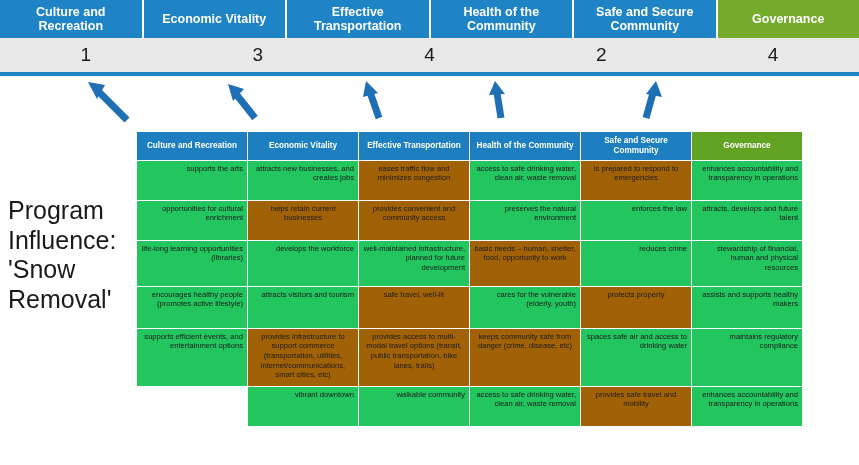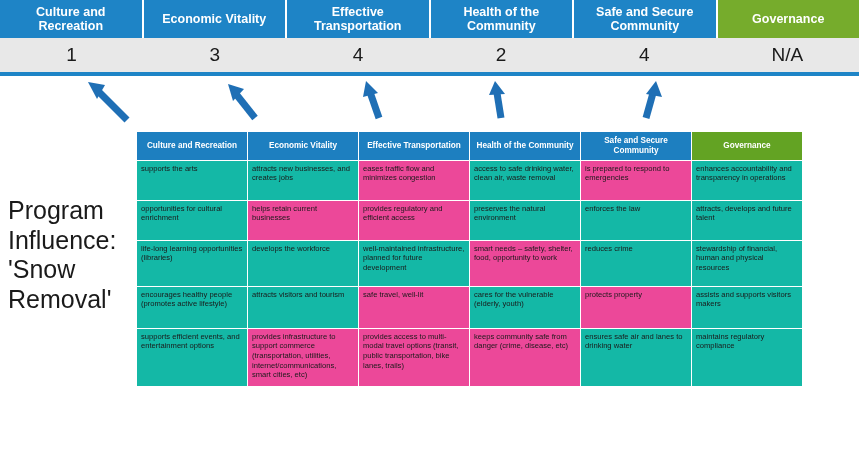--- a/index.html
+++ b/index.html
@@ -114,22 +114,22 @@
   #matrix th.blue { background: #1d7fc0; }
   #matrix th.green { background: #63a323; }
   #matrix td {
     font-size: 7.6px;
     line-height: 1.27;
     vertical-align: top;
     padding: 3px 4px;
     border: 1px solid #ffffff;
     color: #1a1a1a;
   }
-  #matrix td.g { background: #14b8a6; }
-  #matrix td.y { background: #ec4899; }
+  #matrix td.g { background: #22c55e; text-align: right; }
+  #matrix td.y { background: #a16207; text-align: center; }
   #matrix td.e { background: #ffffff; border: none; }
   #matrix tr.r0 td { height: 33px; }
   #matrix tr.r1 td { height: 33px; }
   #matrix tr.r2 td { height: 39px; margin-top: 25px; }
   #matrix tr.r3 td { height: 35px; }
   #matrix tr.r4 td { height: 51px; }
   #matrix tr.r5 td { height: 33px; }
   #matrix tr.r6 td { height: 33px; }
 </style>
 </head>
@@ -155,21 +155,20 @@
     <div class="top-head-cell green">
         <span>Governance</span>
       </div>
   </div>
   <div id="top-score-row">
     <div class="top-score-cell">1</div>
     <div class="top-score-cell">3</div>
     <div class="top-score-cell">4</div>
     <div class="top-score-cell">2</div>
     <div class="top-score-cell">4</div>
-    <div class="top-score-cell">N/A</div>
   </div>
   <div id="top-underline"></div>
 </div>
 
 <svg id="arrows" width="859" height="52" viewBox="0 0 859 52">
   <g stroke="#1f6fb5" stroke-width="7" fill="#1f6fb5">
     <g>
       <line x1="127" y1="44" x2="98" y2="15"></line>
       <polygon points="88,6 105,9 97,23" stroke="none"></polygon>
     </g>
@@ -218,44 +217,52 @@
       <td class="g">supports the arts</td>
       <td class="g">attracts new businesses, and creates jobs</td>
       <td class="y">eases traffic flow and minimizes congestion</td>
       <td class="g">access to safe drinking water, clean air, waste removal</td>
       <td class="y">is prepared to respond to emergencies</td>
       <td class="g">enhances accountability and transparency in operations</td>
     </tr>
     <tr class="r1">
       <td class="g">opportunities for cultural enrichment</td>
       <td class="y">helps retain current businesses</td>
-      <td class="y">provides regulatory and efficient access</td>
+      <td class="y">provides convenient and community access</td>
       <td class="g">preserves the natural environment</td>
       <td class="g">enforces the law</td>
       <td class="g">attracts, develops and future talent</td>
     </tr>
     <tr class="r2">
       <td class="g">life-long learning opportunities (libraries)</td>
       <td class="g">develops the workforce</td>
       <td class="g">well-maintained infrastructure, planned for future development</td>
-      <td class="y">smart needs – safety, shelter, food, opportunity to work</td>
+      <td class="y">basic needs – human, shelter, food, opportunity to work</td>
       <td class="g">reduces crime</td>
       <td class="g">stewardship of financial, human and physical resources</td>
     </tr>
     <tr class="r3">
       <td class="g">encourages healthy people (promotes active lifestyle)</td>
       <td class="g">attracts visitors and tourism</td>
       <td class="y">safe travel, well-lit</td>
       <td class="g">cares for the vulnerable (elderly, youth)</td>
       <td class="y">protects property</td>
-      <td class="g">assists and supports visitors makers</td>
+      <td class="g">assists and supports healthy makers</td>
     </tr>
     <tr class="r4">
       <td class="g">supports efficient events, and entertainment options</td>
       <td class="y">provides infrastructure to support commerce (transportation, utilities, internet/communications, smart cities, etc)</td>
       <td class="y">provides access to multi-modal travel options (transit, public transportation, bike lanes, trails)</td>
       <td class="y">keeps community safe from danger (crime, disease, etc)</td>
-      <td class="g">ensures safe air and lanes to drinking water</td>
+      <td class="g">spaces safe air and access to drinking water</td>
       <td class="g">maintains regulatory compliance</td>
+    </tr>
+    <tr class="r6">
+      <td class="e"></td>
+      <td class="g">vibrant downtown</td>
+      <td class="g">walkable community</td>
+      <td class="g">access to safe drinking water, clean air, waste removal</td>
+      <td class="y">provides safe travel and mobility</td>
+      <td class="g">enhances accountability and transparency in operations</td>
     </tr>
 
   </tbody>
 </table>
 
 </body></html>

